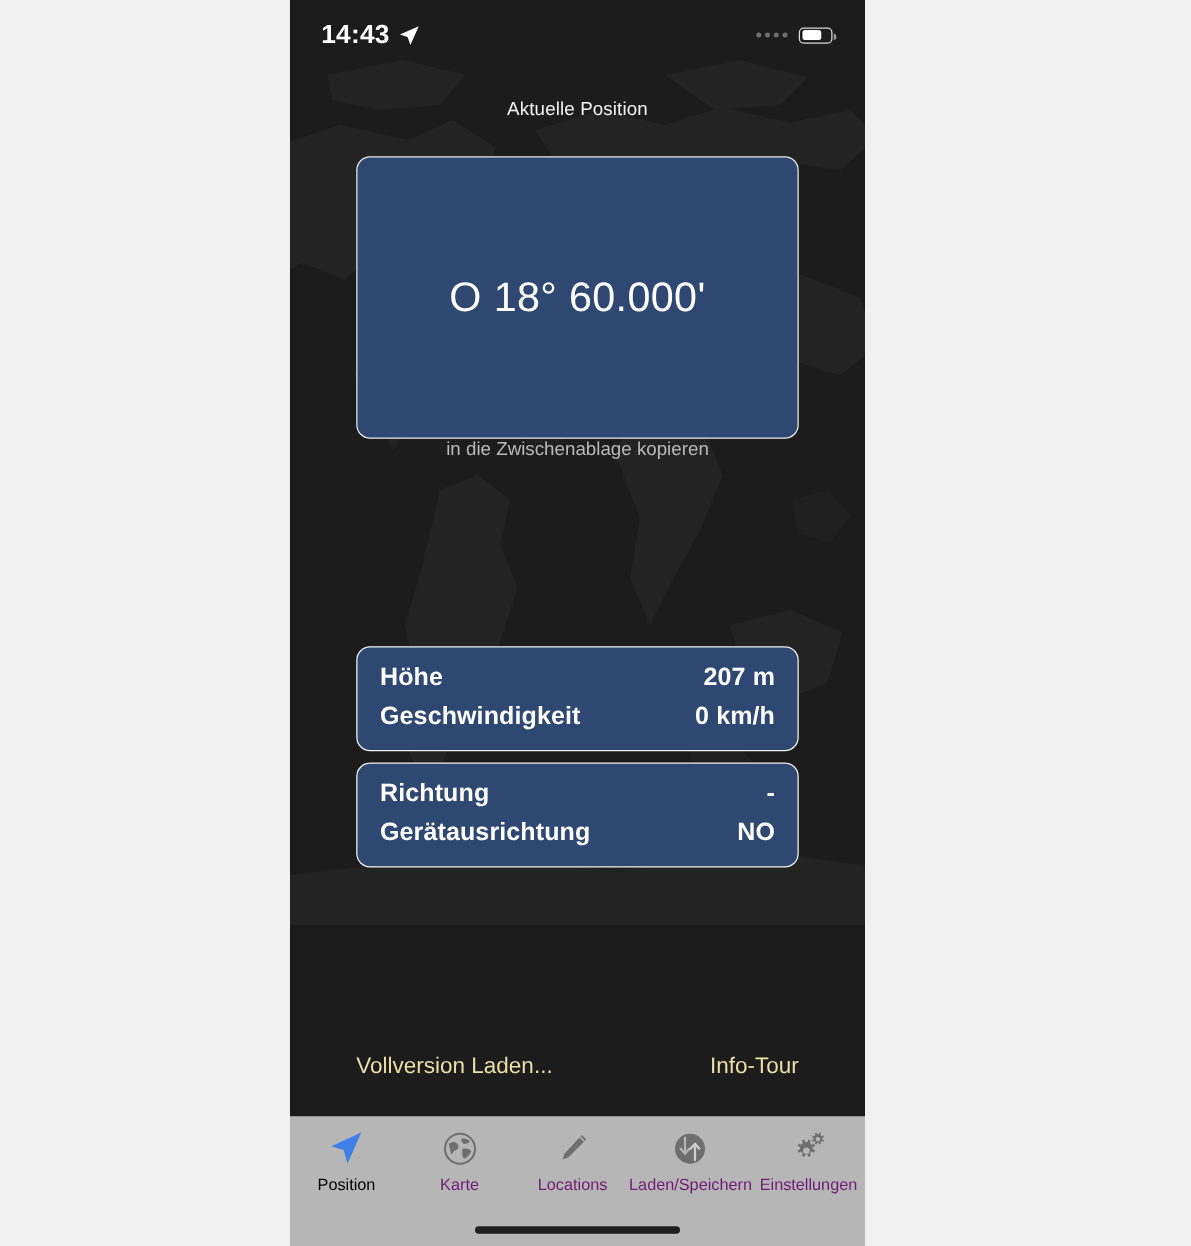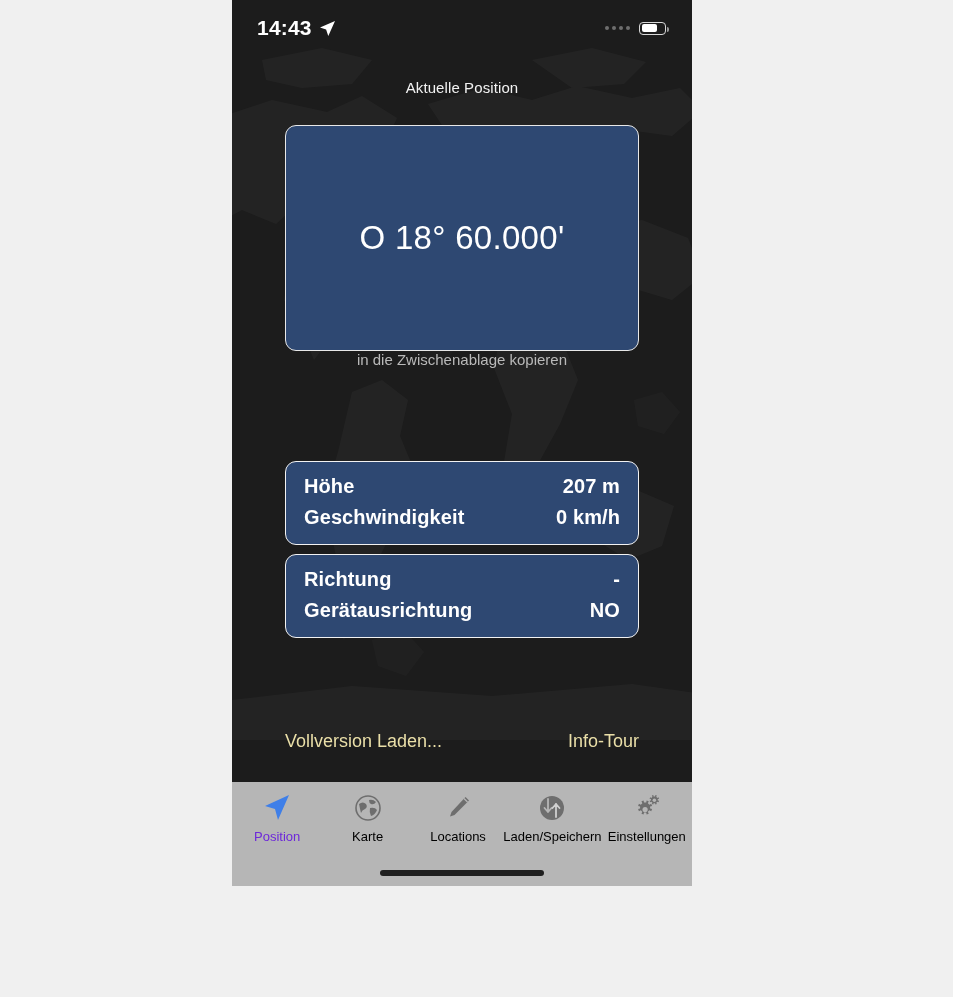--- a/index.html
+++ b/index.html
@@ -12,21 +12,21 @@
     overflow: hidden;
     position: relative;
   }
 
   
   .phone {
     position: absolute;
     left: 232px;
     top: 0;
     width: 460px;
-    height: 886px;
+    height: 997px;
     background: #1c1c1c;
     overflow: hidden;
     display: flex;
     flex-direction: column;
   }
 
   
   .map-bg {
     position: absolute;
     left: 0; top: 0;
@@ -205,24 +205,24 @@
     cursor: pointer;
   }
   .tab-icon {
     height: 32px;
     display: flex;
     align-items: center;
     justify-content: center;
   }
   .tab-label {
     font-size: 13px;
-    color: #000000;
+    color: #701a75;
     white-space: nowrap;
   }
-  .tab.active .tab-label { color: #6d28d9; }
+  .tab.active .tab-label { color: #000000; }
 
   .home-indicator-wrap {
     height: 26px;
     display: flex;
     align-items: center;
     justify-content: center;
   }
   .home-indicator {
     width: 164px;
     height: 6px;

